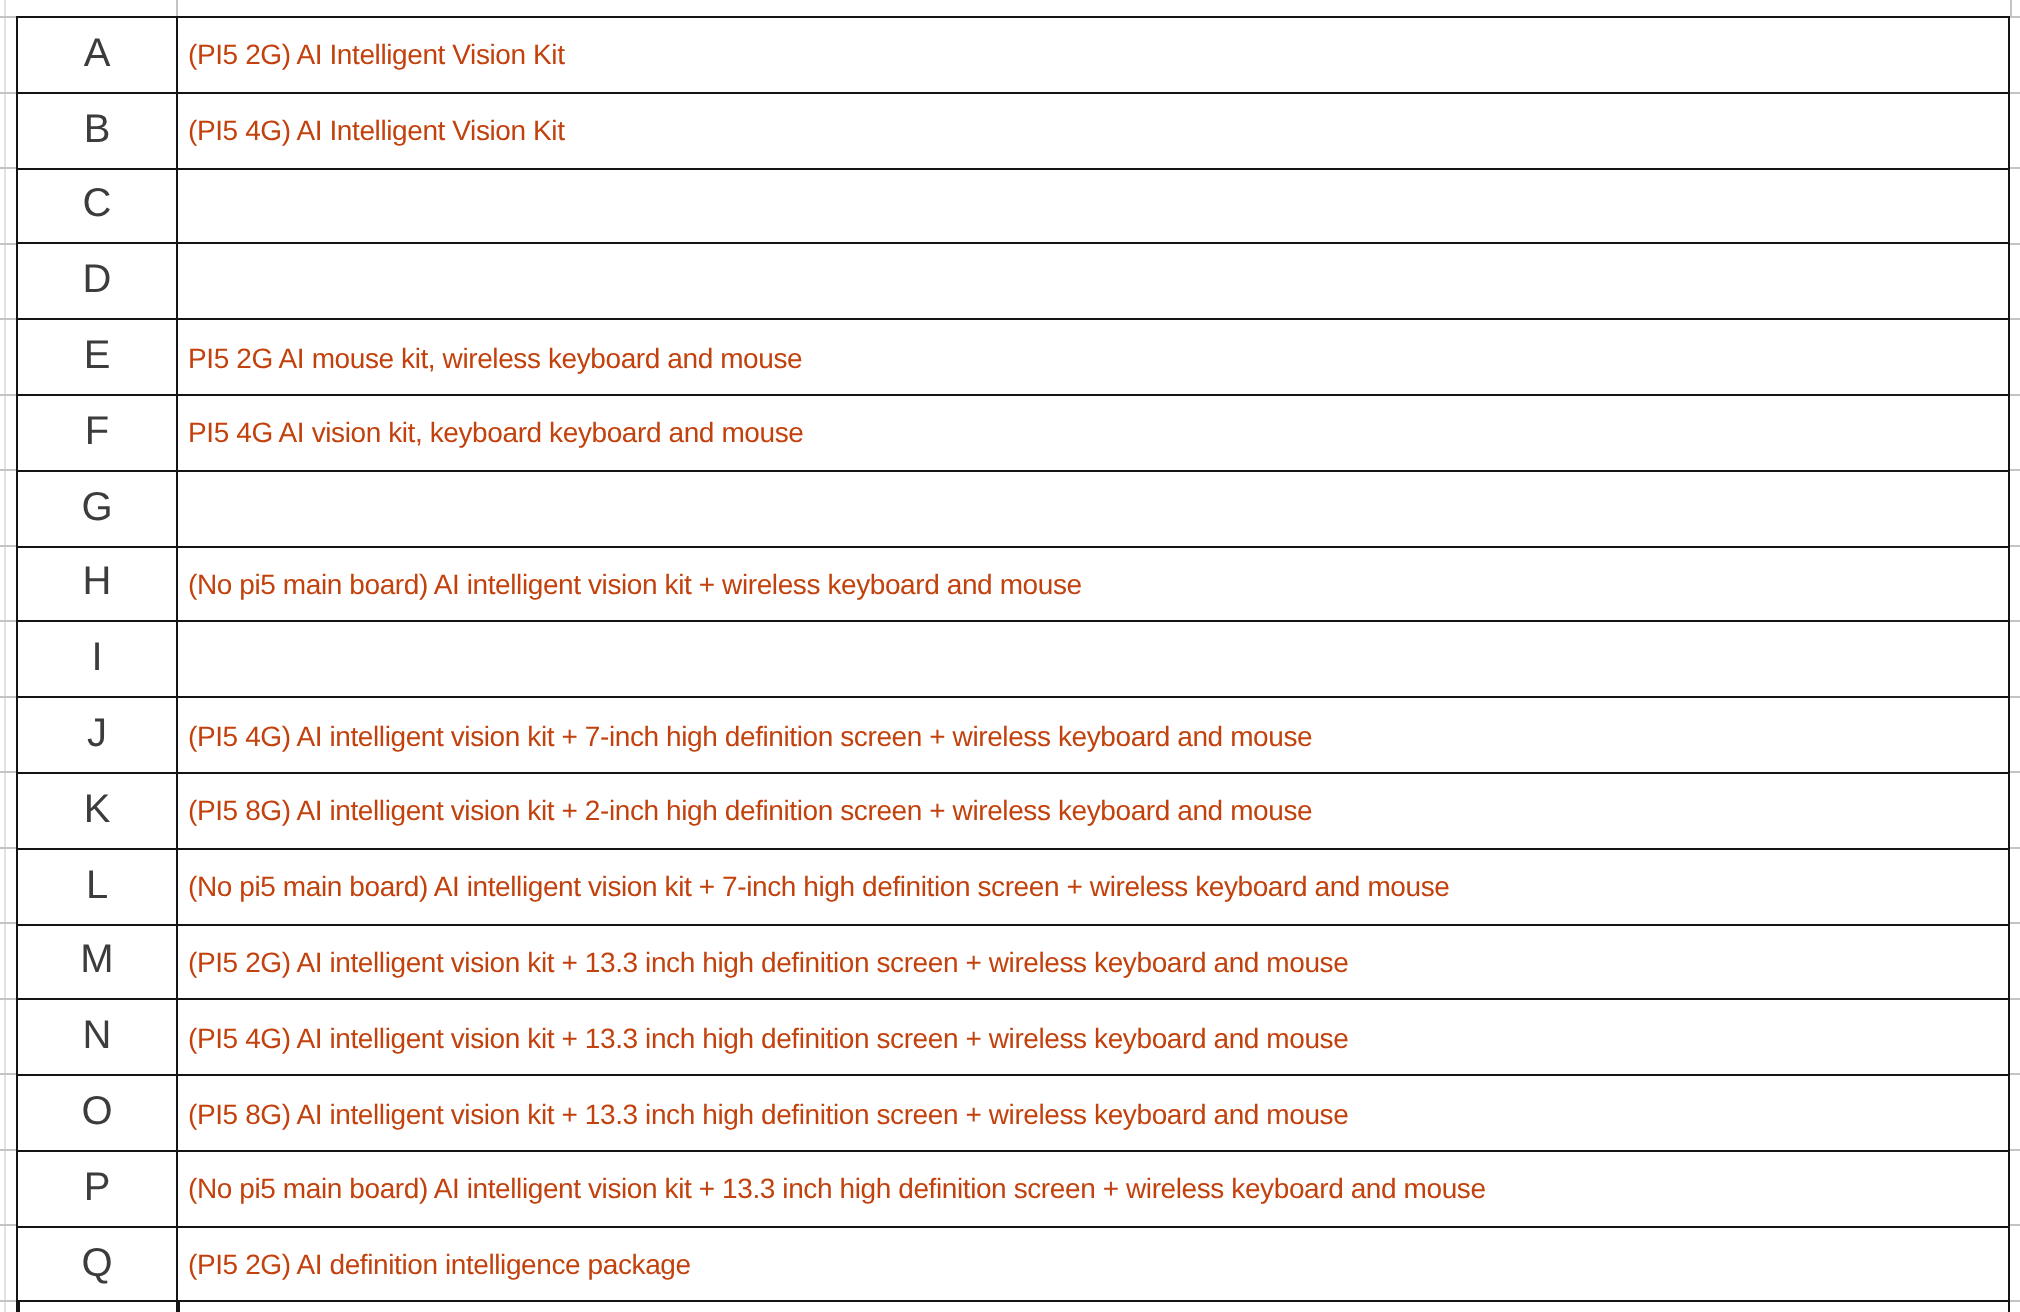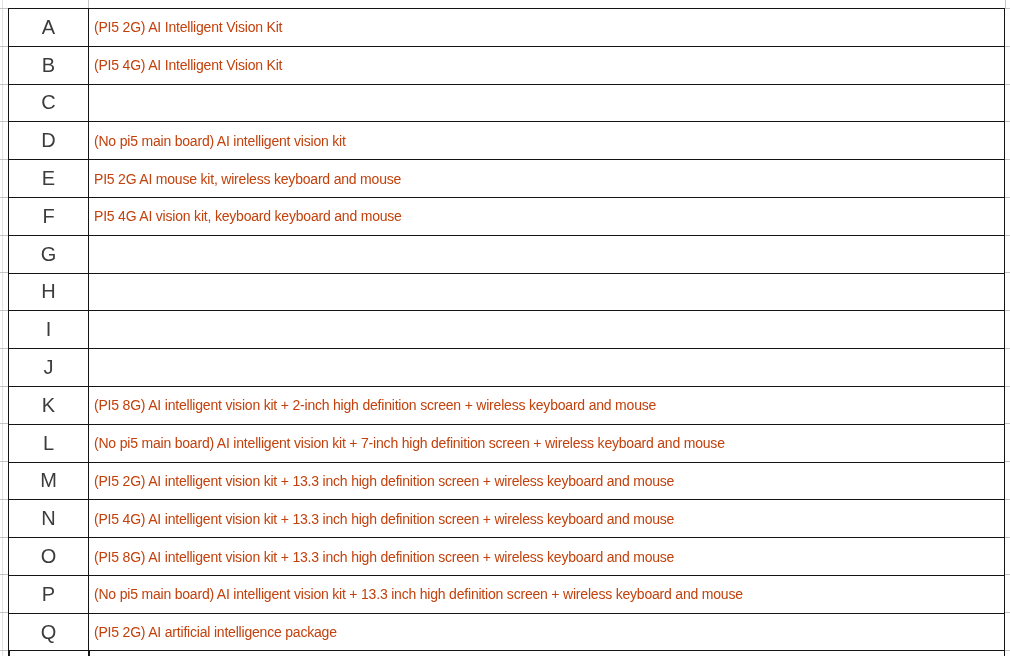--- a/index.html
+++ b/index.html
@@ -76,23 +76,20 @@
     </div>
     <div class="row">
       <div class="cell key-cell">
           <span>C</span>
         </div>
     </div>
     <div class="row">
       <div class="cell key-cell">
           <span>D</span>
         </div>
-      <div class="cell desc-cell">
-          <span class="fit">(No pi5 main board) AI intelligent vision kit</span>
-        </div>
     </div>
     <div class="row">
       <div class="cell key-cell">
           <span>E</span>
         </div>
       <div class="cell desc-cell">
           <span class="fit">PI5 2G AI mouse kit, wireless keyboard and mouse</span>
         </div>
     </div>
     <div class="row">
@@ -105,29 +102,35 @@
     </div>
     <div class="row">
       <div class="cell key-cell">
           <span>G</span>
         </div>
     </div>
     <div class="row">
       <div class="cell key-cell">
           <span>H</span>
         </div>
+      <div class="cell desc-cell">
+          <span class="fit">(No pi5 main board) AI intelligent vision kit + wireless keyboard and mouse</span>
+        </div>
     </div>
     <div class="row">
       <div class="cell key-cell">
           <span>I</span>
         </div>
     </div>
     <div class="row">
       <div class="cell key-cell">
           <span>J</span>
+        </div>
+      <div class="cell desc-cell">
+          <span class="fit">(PI5 4G) AI intelligent vision kit + 7-inch high definition screen + wireless keyboard and mouse</span>
         </div>
     </div>
     <div class="row">
       <div class="cell key-cell">
           <span>K</span>
         </div>
       <div class="cell desc-cell">
           <span class="fit">(PI5 8G) AI intelligent vision kit + 2-inch high definition screen + wireless keyboard and mouse</span>
         </div>
     </div>
@@ -169,21 +172,21 @@
         </div>
       <div class="cell desc-cell">
           <span class="fit">(No pi5 main board) AI intelligent vision kit + 13.3 inch high definition screen + wireless keyboard and mouse</span>
         </div>
     </div>
     <div class="row">
       <div class="cell key-cell">
           <span>Q</span>
         </div>
       <div class="cell desc-cell">
-          <span class="fit">(PI5 2G) AI artificial intelligence package</span>
+          <span class="fit">(PI5 2G) AI definition intelligence package</span>
         </div>
     </div>
 
   </div>
 
   <div class="partial-row-line pl-left"></div>
   <div class="partial-row-line pl-divider"></div>
   <div class="partial-row-line pl-right"></div>
 
 </div>

